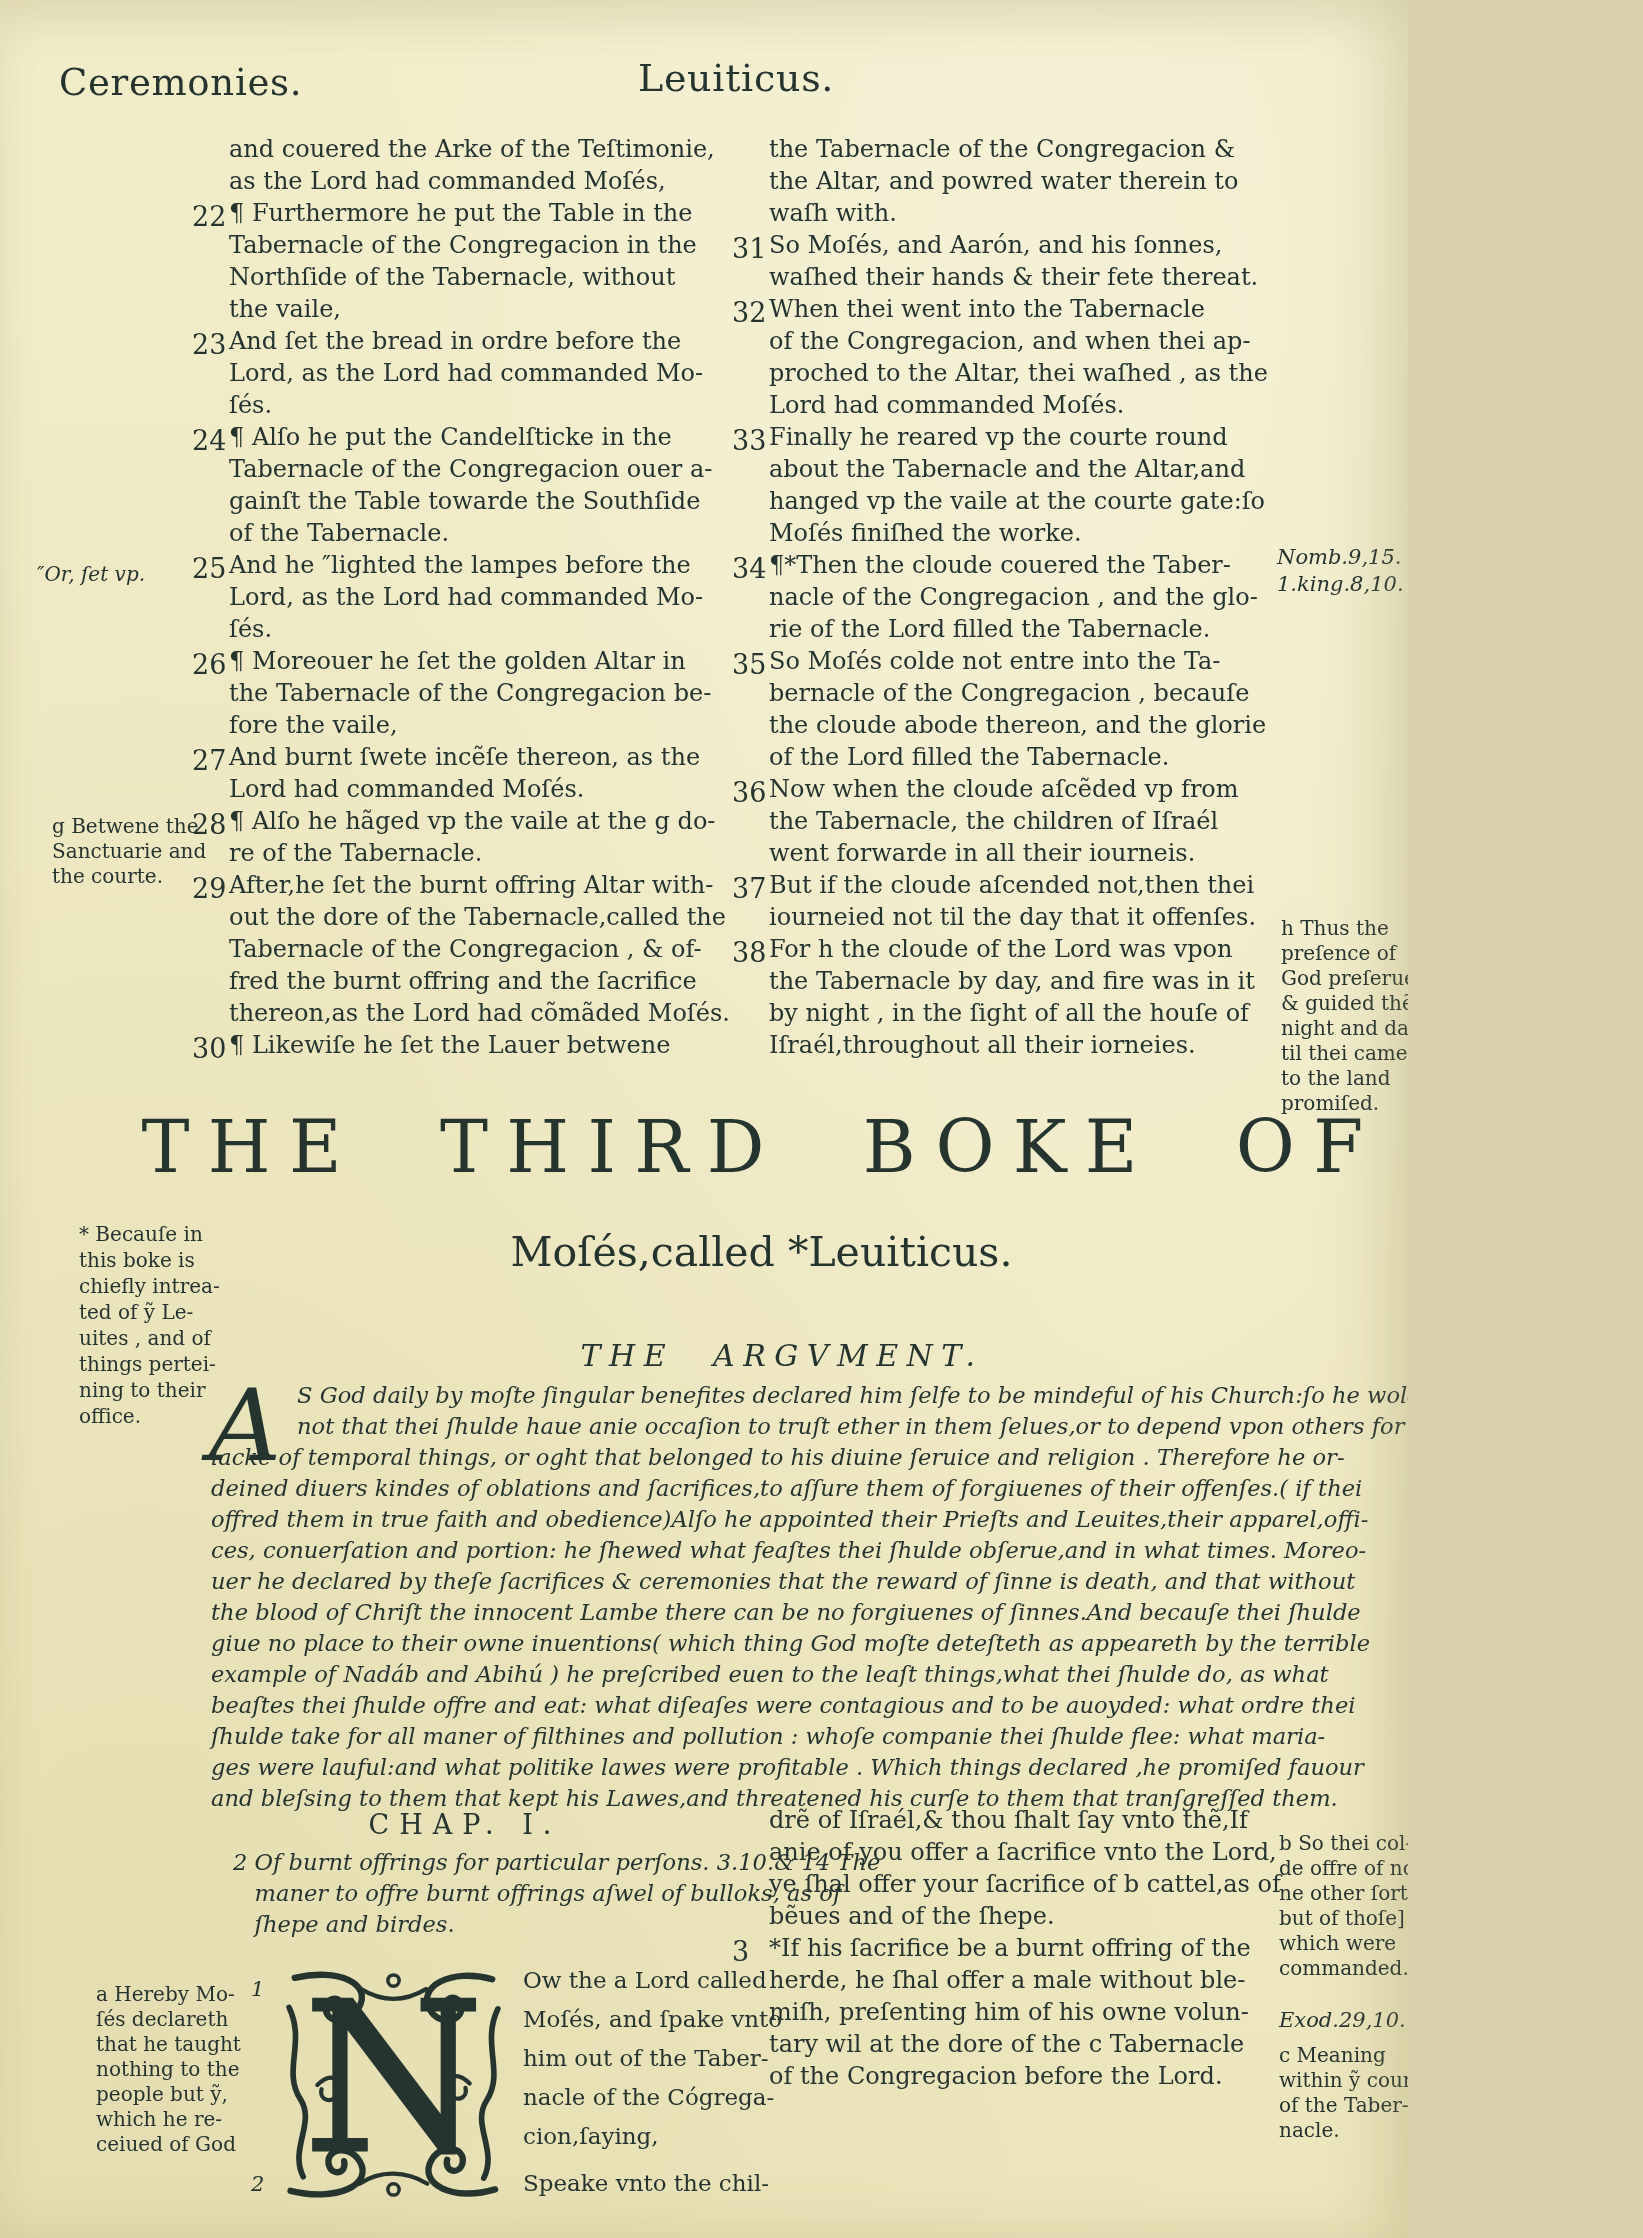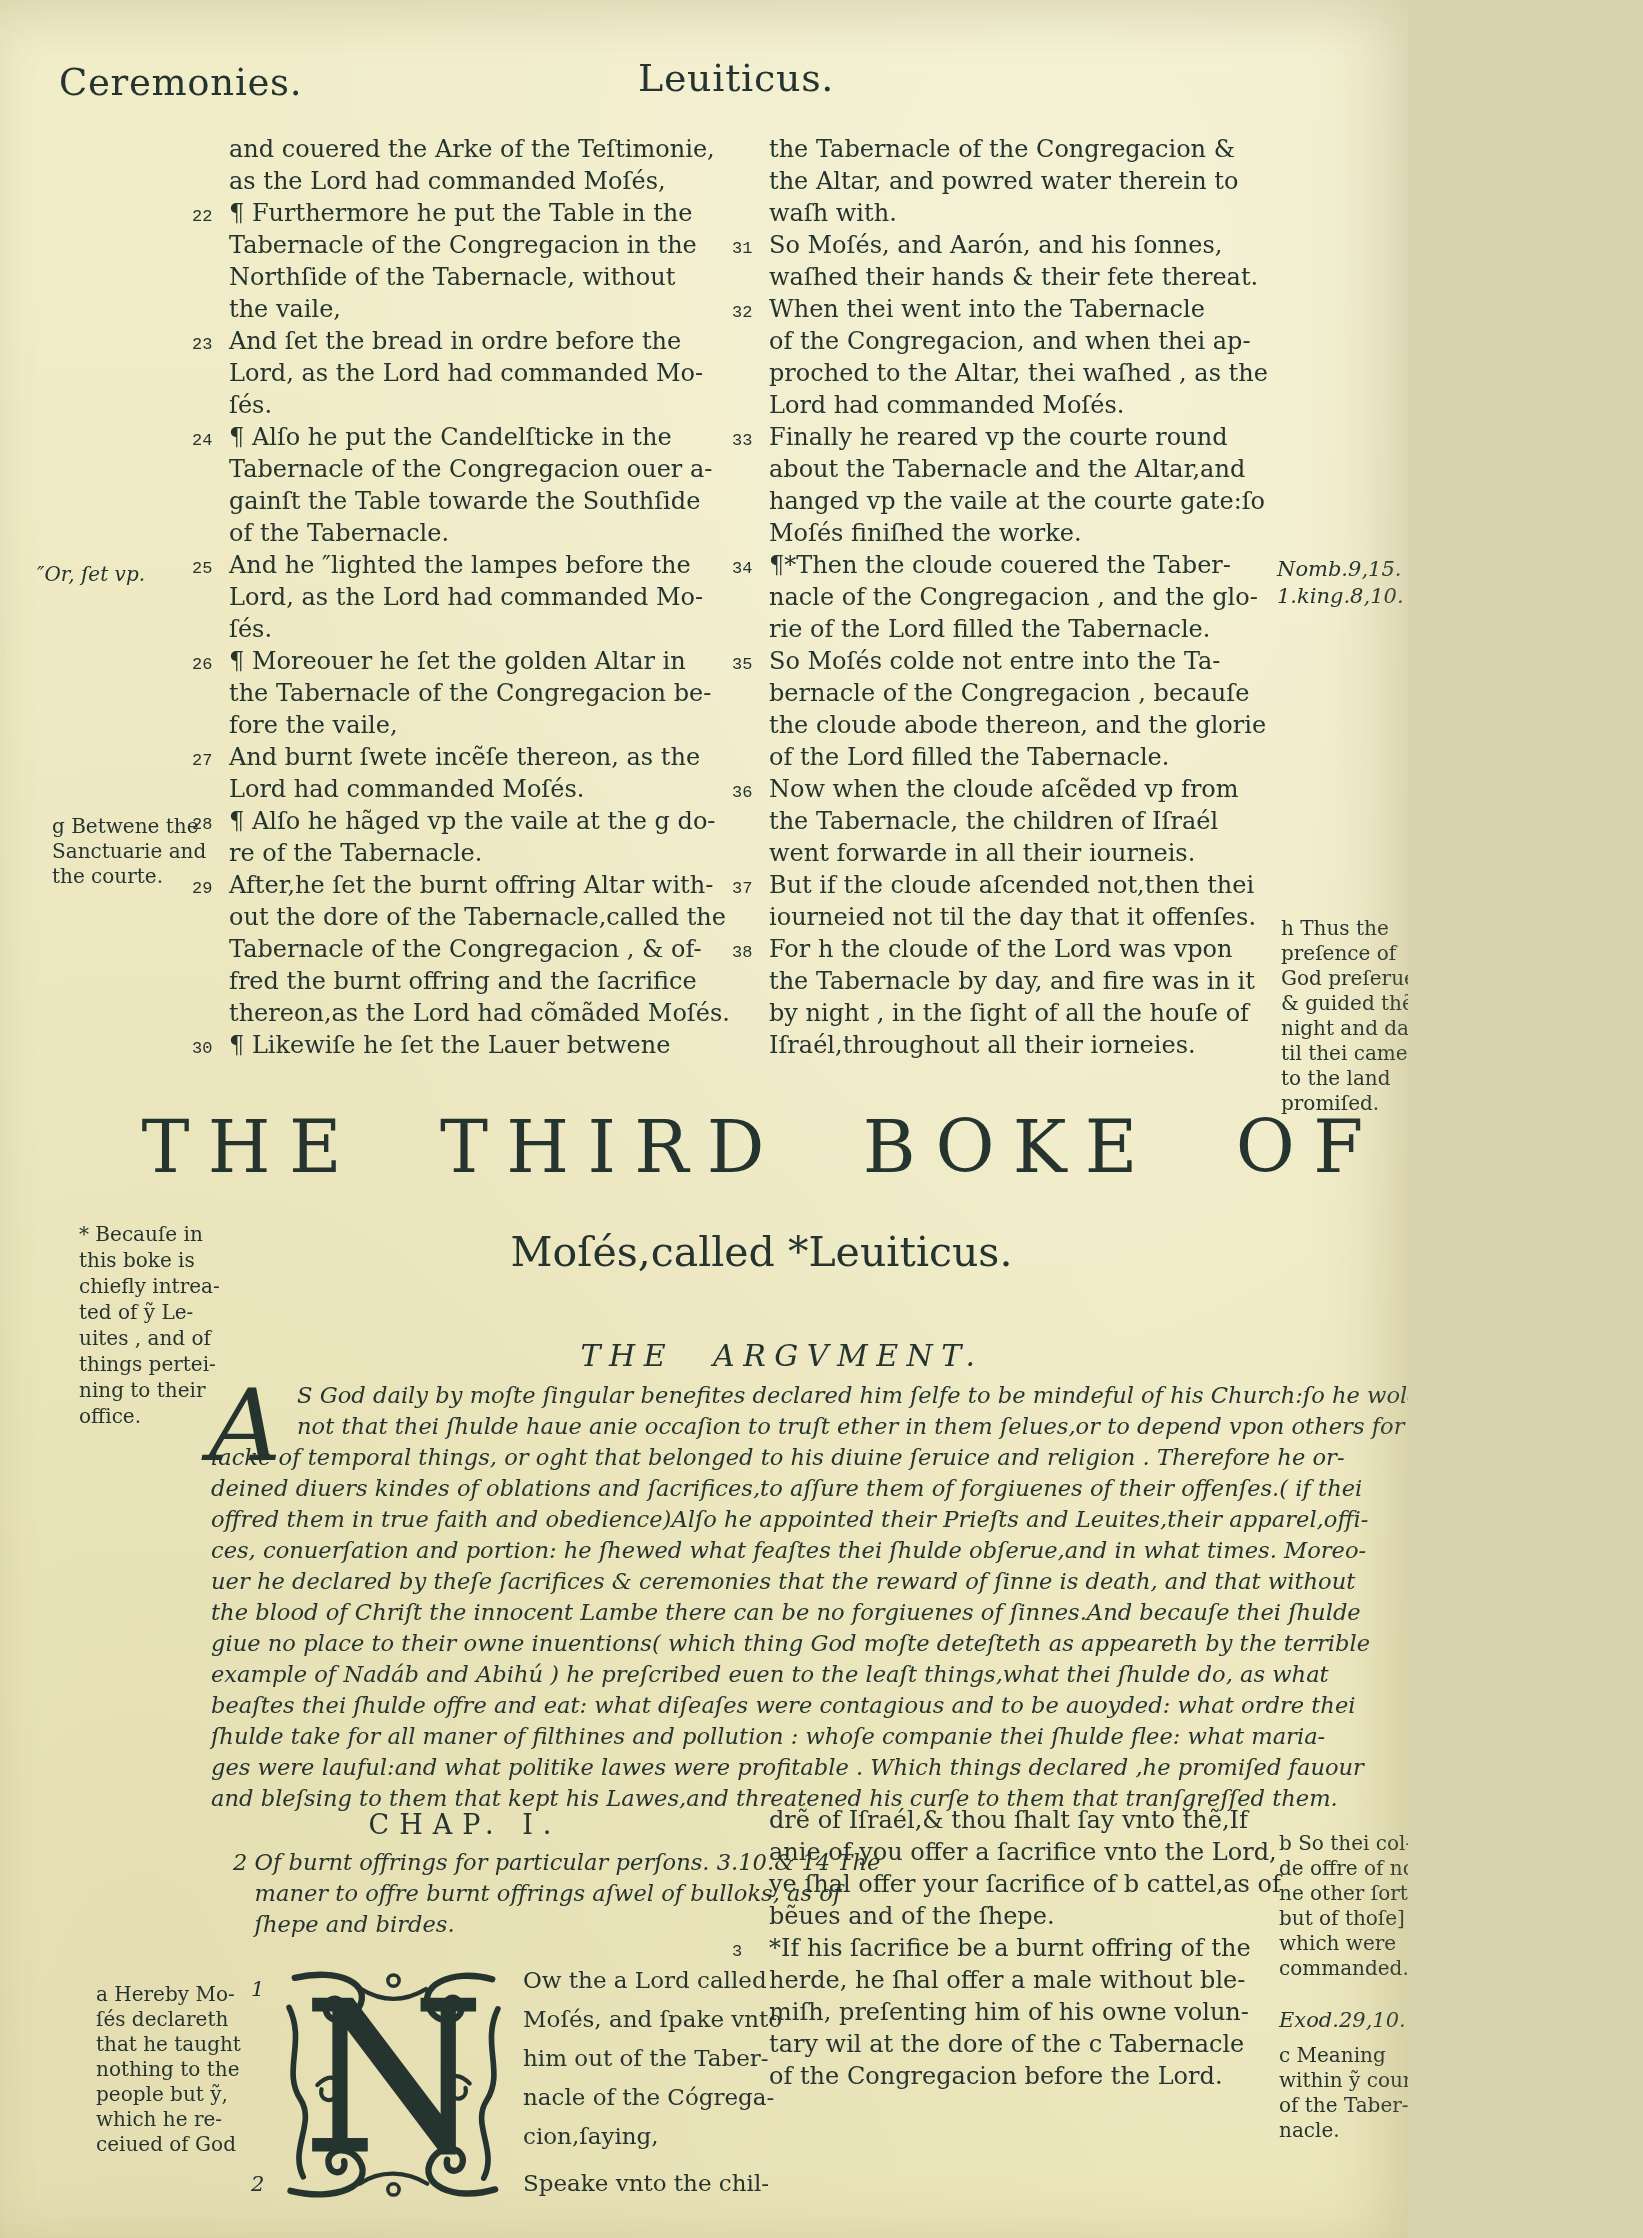--- a/index.html
+++ b/index.html
@@ -19,28 +19,28 @@
     box-shadow:inset -32px 0 63px rgba(150,140,90,.22), inset 0 17.6px 42px rgba(150,140,90,.10);
   }
   .running-head{position:absolute;font-size:37px;letter-spacing:0.7px;}
   .rh-left{left:59px;top:61px;}
   .rh-center{left:638px;top:56px;font-size:38px;}
 
   .col{position:absolute;top:133px;font-size:24px;line-height:32px;}
   .col-left{left:192px;width:546px;}
   .col-right{left:732px;width:550px;}
   .verse{display:flex;align-items:flex-start;}
-  .vnum{flex:0 0 37px;font-size:17px;padding-top:4.2px;font-family:Liberation Mono, monospace;}
+  .vnum{flex:0 0 37px;font-size:27px;padding-top:4.2px;}
   .vtext{flex:1;white-space:pre;}
 
   .mnote{position:absolute;font-size:20px;line-height:25px;white-space:pre;}
   .mnote.it{font-style:italic;font-size:21px;line-height:27px;}
   .note-orset{left:37px;top:562px;font-style:italic;}
   .note-sanct{left:52px;top:814px;}
-  .note-nomb{left:1277px;top:544px;margin-top:12px;}
+  .note-nomb{left:1277px;top:544px;}
   .note-thus{left:1281px;top:916px;}
   .note-title{left:79px;top:1221px;line-height:26px;}
   .note-a{left:96px;top:1982px;}
   .note-b{left:1279px;top:1831px;}
   .note-exod{left:1279px;top:2007px;}
   .note-c{left:1279px;top:2043px;}
 
   .book-title{position:absolute;left:141px;top:1105px;width:1241px;text-align:center;
     font-size:72px;letter-spacing:18.3px;word-spacing:39px;white-space:nowrap;}
   .book-subtitle{position:absolute;left:141px;top:1228px;width:1241px;text-align:center;font-size:41px;}

